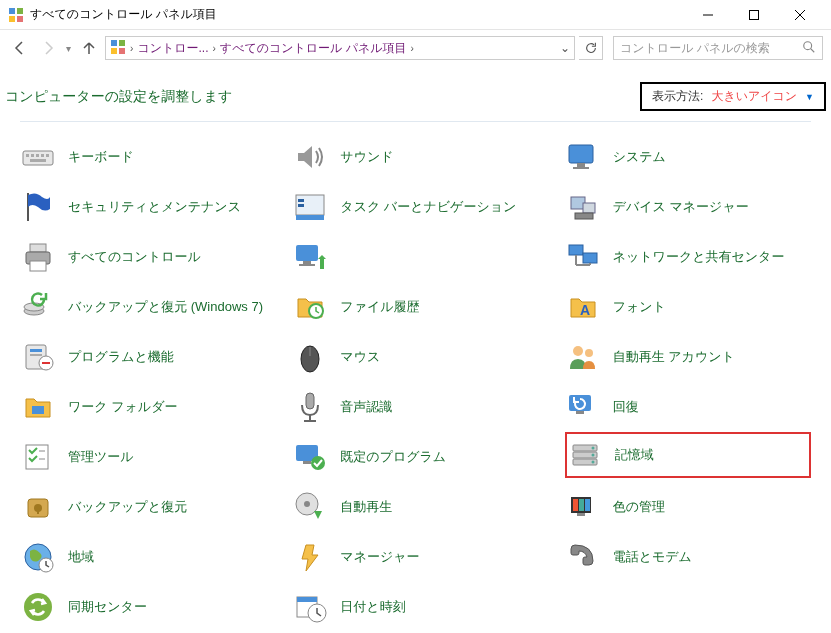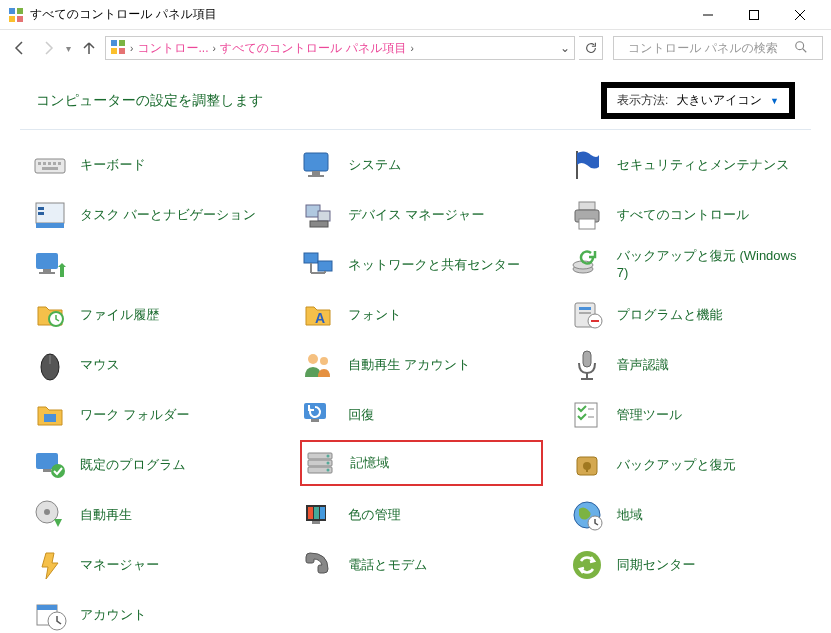--- a/index.html
+++ b/index.html
@@ -11,41 +11,41 @@
 .titlebar .title { flex: 1; font-size: 12px; color: #000; }
 .titlebar .winbtn { width: 46px; height: 30px; display: flex; align-items: center; justify-content: center; cursor: pointer; }
 .titlebar .winbtn svg { width: 10px; height: 10px; }
 
 
 .navbar { height: 36px; display: flex; align-items: center; padding: 0 8px; gap: 4px; }
 .navbtn { width: 24px; height: 24px; display: flex; align-items: center; justify-content: center; color: #777; cursor: pointer; }
 .navbtn.disabled { color: #ccc; }
 .chev { font-size: 10px; color: #888; padding: 0 2px; }
 .addr { flex: 1; height: 24px; border: 1px solid #ccc; display: flex; align-items: center; padding: 0 4px; font-size: 12px; color: #333; gap: 4px; }
-.addr .seg { color: #ec4899; text-align: right; }
+.addr .seg { color: #701a75; text-align: right; }
 .addr .crumb-chev { color: #555; font-size: 10px; }
 .addr .addrdrop { margin-left: auto; color: #555; }
 .refresh { width: 24px; height: 24px; border: 1px solid #ccc; border-left: none; display: flex; align-items: center; justify-content: center; color: #555; }
-.search { width: 210px; height: 24px; border: 1px solid #ccc; margin-left: 6px; display: flex; align-items: center; padding: 0 14px; }
+.search { width: 210px; height: 24px; border: 1px solid #ccc; margin-left: 6px; display: flex; align-items: center; padding: 0 6px; }
 .search input { border: none; outline: none; flex: 1; font-size: 12px; color: #333; }
 .search input::placeholder { color: #999; }
 .search .sicon { color: #888; }
 
 
-.heading-row { display: flex; align-items: center; padding: 16px 36px 10px; justify-content: space-between; }
+.heading-row { display: flex; align-items: center; padding: 16px 5px 10px; justify-content: space-between; }
 .heading { color: #1a6b2e; font-size: 14px; }
-.view-box { margin-left: auto; border: 6px solid #000000; padding: 4px 10px; display: flex; align-items: center; gap: 8px; font-size: 12px; }
+.view-box { margin-left: auto; border: 2px solid #000000; padding: 4px 10px; display: flex; align-items: center; gap: 8px; font-size: 12px; }
 .view-label { color: #333; }
-.view-value { color: #000000; }
+.view-value { color: #ef4444; }
 .view-drop { color: #0066cc; font-size: 9px; }
 
 hr.sep { border: none; border-top: 1px solid #e0e8f0; margin: 0 20px 10px; }
 
 
-.grid { display: grid; grid-template-columns: repeat(3, 1fr); column-gap: 26px; padding: 0 20px; margin-left: 12px; }
+.grid { display: grid; grid-template-columns: repeat(3, 1fr); column-gap: 26px; padding: 0 20px; }
 .item { display: flex; align-items: center; gap: 12px; height: 50px; cursor: pointer; }
 .item .ico { width: 36px; height: 36px; display: flex; align-items: center; justify-content: center; flex-shrink: 0; }
 .item .lbl { color: #1a6b2e; font-size: 13px; line-height: 1.3; }
 .hl { display: flex; align-items: center; border: 2px solid #d33; padding-right: 15px; height: 46px; }
 
 </style>
 </head>
 <body>
 
 <div class="titlebar">
@@ -145,20 +145,29 @@
           <rect x="6" y="15" width="3" height="3" fill="#aaa"></rect>
           <rect x="11" y="15" width="3" height="3" fill="#aaa"></rect>
           <rect x="16" y="15" width="3" height="3" fill="#aaa"></rect>
           <rect x="21" y="15" width="3" height="3" fill="#aaa"></rect>
           <rect x="26" y="15" width="3" height="3" fill="#aaa"></rect>
           <rect x="10" y="20" width="16" height="3" fill="#aaa"></rect>
         </svg>
       </span>
     <span class="lbl">キーボード</span>
   </div>
+  <div class="item">
+    <span class="ico">
+        <svg width="36" height="36" viewBox="0 0 36 36">
+          <path d="M6 14 L12 14 L20 7 L20 29 L12 22 L6 22 Z" fill="#999"></path>
+          <path d="M24 12 Q28 18 24 24 M27 9 Q33 18 27 27" fill="none" stroke="#888" stroke-width="2"></path>
+        </svg>
+      </span>
+    <span class="lbl">サウンド</span>
+  </div>
 
   <div class="item">
     <span class="ico">
         <svg width="36" height="36" viewBox="0 0 36 36">
           <rect x="4" y="6" width="24" height="18" rx="2" fill="#4a90d9" stroke="#2a60a0"></rect>
           <rect x="12" y="24" width="8" height="4" fill="#888"></rect>
           <rect x="8" y="28" width="16" height="2" fill="#888"></rect>
         </svg>
       </span>
     <span class="lbl">システム</span>
@@ -286,36 +295,36 @@
           <path d="M5 30 Q5 20 13 20 Q21 20 21 30 Z" fill="#5a9e5a"></path>
           <circle cx="24" cy="14" r="4" fill="#f5c080"></circle>
           <path d="M18 30 Q18 22 24 22 Q30 22 30 30 Z" fill="#e59040"></path>
         </svg>
       </span>
     <span class="lbl">自動再生 アカウント</span>
   </div>
   <div class="item">
     <span class="ico">
         <svg width="36" height="36" viewBox="0 0 36 36">
+          <path d="M6 10 L14 10 L17 13 L30 13 L30 28 L6 28 Z" fill="#f5c04a" stroke="#c89020"></path>
+          <rect x="12" y="17" width="12" height="8" fill="#4a90d9"></rect>
+        </svg>
+      </span>
+    <span class="lbl">ワーク フォルダー</span>
+  </div>
+  <div class="item">
+    <span class="ico">
+        <svg width="36" height="36" viewBox="0 0 36 36">
           <rect x="14" y="4" width="8" height="16" rx="4" fill="#aaa" stroke="#666"></rect>
           <path d="M10 16 Q10 26 18 26 Q26 26 26 16" fill="none" stroke="#666" stroke-width="2"></path>
           <line x1="18" y1="26" x2="18" y2="32" stroke="#666" stroke-width="2"></line>
           <line x1="12" y1="32" x2="24" y2="32" stroke="#666" stroke-width="2"></line>
         </svg>
       </span>
     <span class="lbl">音声認識</span>
-  </div>
-  <div class="item">
-    <span class="ico">
-        <svg width="36" height="36" viewBox="0 0 36 36">
-          <path d="M6 10 L14 10 L17 13 L30 13 L30 28 L6 28 Z" fill="#f5c04a" stroke="#c89020"></path>
-          <rect x="12" y="17" width="12" height="8" fill="#4a90d9"></rect>
-        </svg>
-      </span>
-    <span class="lbl">ワーク フォルダー</span>
   </div>
 
   <div class="item">
     <span class="ico">
         <svg width="36" height="36" viewBox="0 0 36 36">
           <rect x="4" y="6" width="22" height="16" rx="2" fill="#4a90d9"></rect>
           <path d="M15 10 A5 5 0 1 1 11 12 M9 8 L9 13 L14 13" fill="none" stroke="#fff" stroke-width="2"></path>
           <rect x="11" y="22" width="8" height="3" fill="#888"></rect>
         </svg>
       </span>
@@ -433,16 +442,16 @@
   </div>
   <div class="item">
     <span class="ico">
         <svg width="36" height="36" viewBox="0 0 36 36">
           <rect x="5" y="8" width="20" height="20" fill="#fff" stroke="#888"></rect>
           <rect x="5" y="8" width="20" height="5" fill="#4a90d9"></rect>
           <circle cx="25" cy="24" r="9" fill="#fff" stroke="#888"></circle>
           <path d="M25 19 L25 24 L29 27" fill="none" stroke="#555" stroke-width="1.5"></path>
         </svg>
       </span>
-    <span class="lbl">アカウント</span>
+    <span class="lbl">日付と時刻</span>
   </div>
 
 </div>
 
 </body></html>

